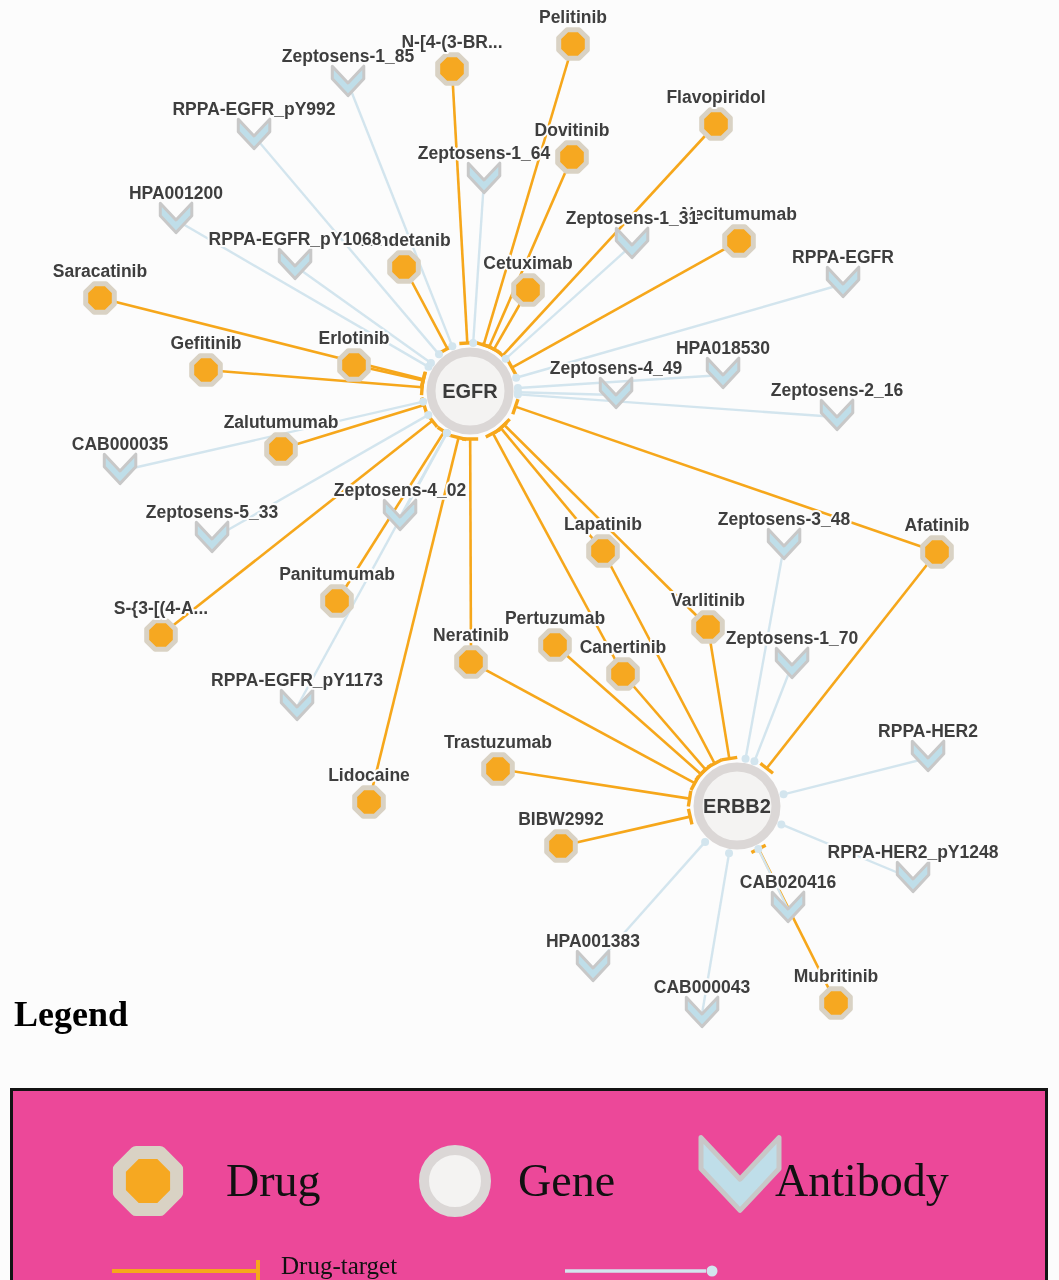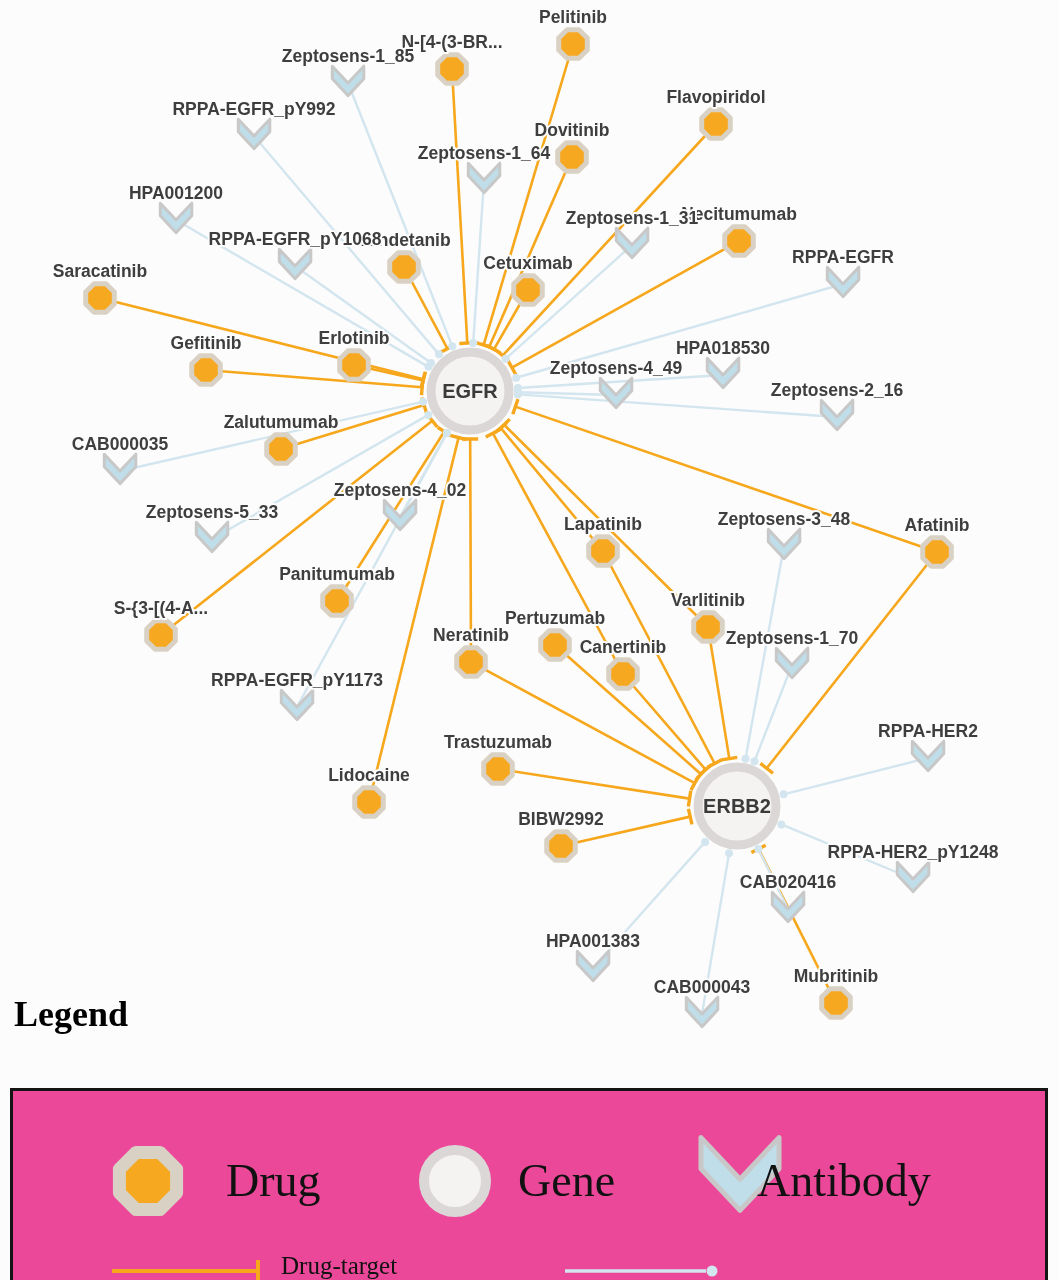--- a/index.html
+++ b/index.html
@@ -436,21 +436,21 @@
     <span class="legend-item-label" style="left:213px; top:67px;">Drug</span>
 
     <svg style="left:394px; top:42px;" width="96" height="96">
       <circle cx="48" cy="48" r="31" fill="#F4F3F2" stroke="#DBD7D6" stroke-width="10"></circle>
     </svg>
     <span class="legend-item-label" style="left:505px; top:67px;font-family:Liberation Serif, serif;">Gene</span>
 
     <svg style="left:679px; top:40px;" width="96" height="96">
       <polygon points="9,6.6 48,48.2 87,6.6 87,37.8 48,79.4 9,37.8" fill="#BFDEE9" stroke="#C8C8C8" stroke-width="5" stroke-linejoin="round"></polygon>
     </svg>
-    <span class="legend-item-label" style="left:744px; top:67px;">Antibody</span>
+    <span class="legend-item-label" style="left:762px; top:67px;">Antibody</span>
 
     <svg style="left:95px; top:160px;" width="165" height="40">
       <line x1="4" y1="20" x2="148" y2="20" stroke="#F6A71B" stroke-width="4"></line>
       <line x1="150" y1="9" x2="150" y2="31" stroke="#F6A71B" stroke-width="4"></line>
     </svg>
     <span class="legend-edge-label" style="left:268px; top:162px;">Drug-target</span>
 
     <svg style="left:548px; top:160px;" width="165" height="40">
       <line x1="4" y1="20" x2="145" y2="20" stroke="#D3E5EE" stroke-width="3.5"></line>
       <circle cx="151" cy="20" r="5.5" fill="#D3E5EE"></circle>

